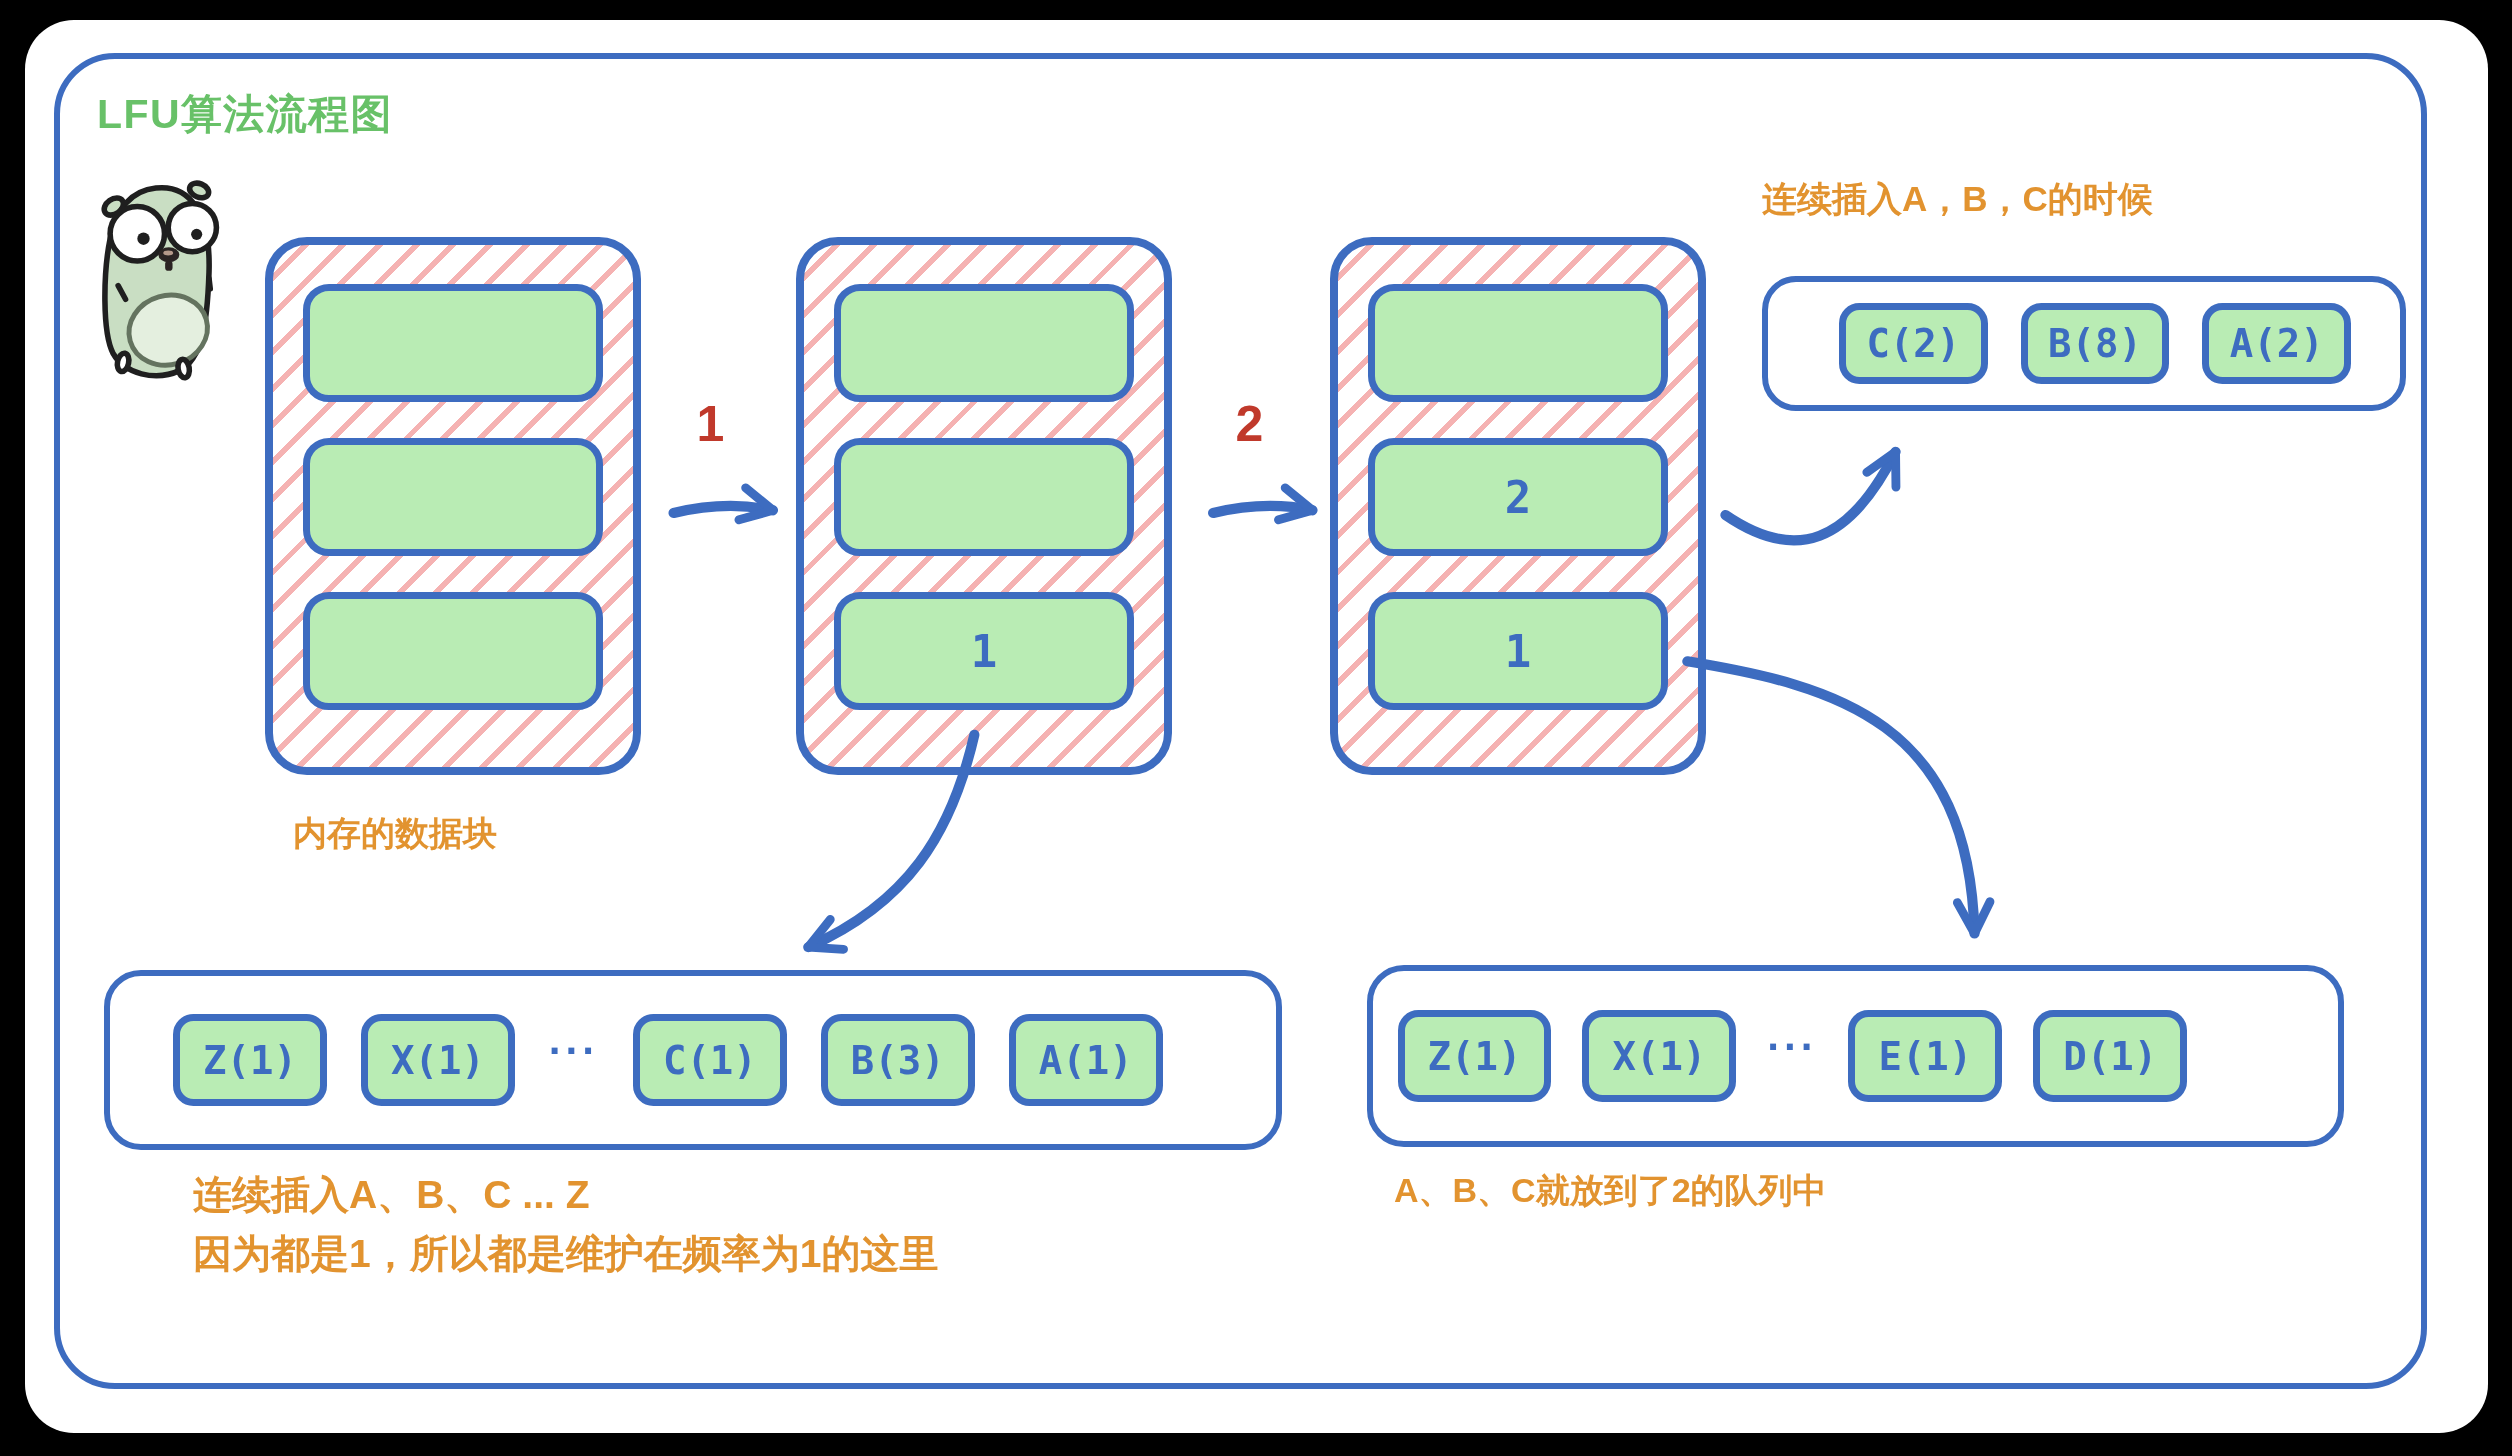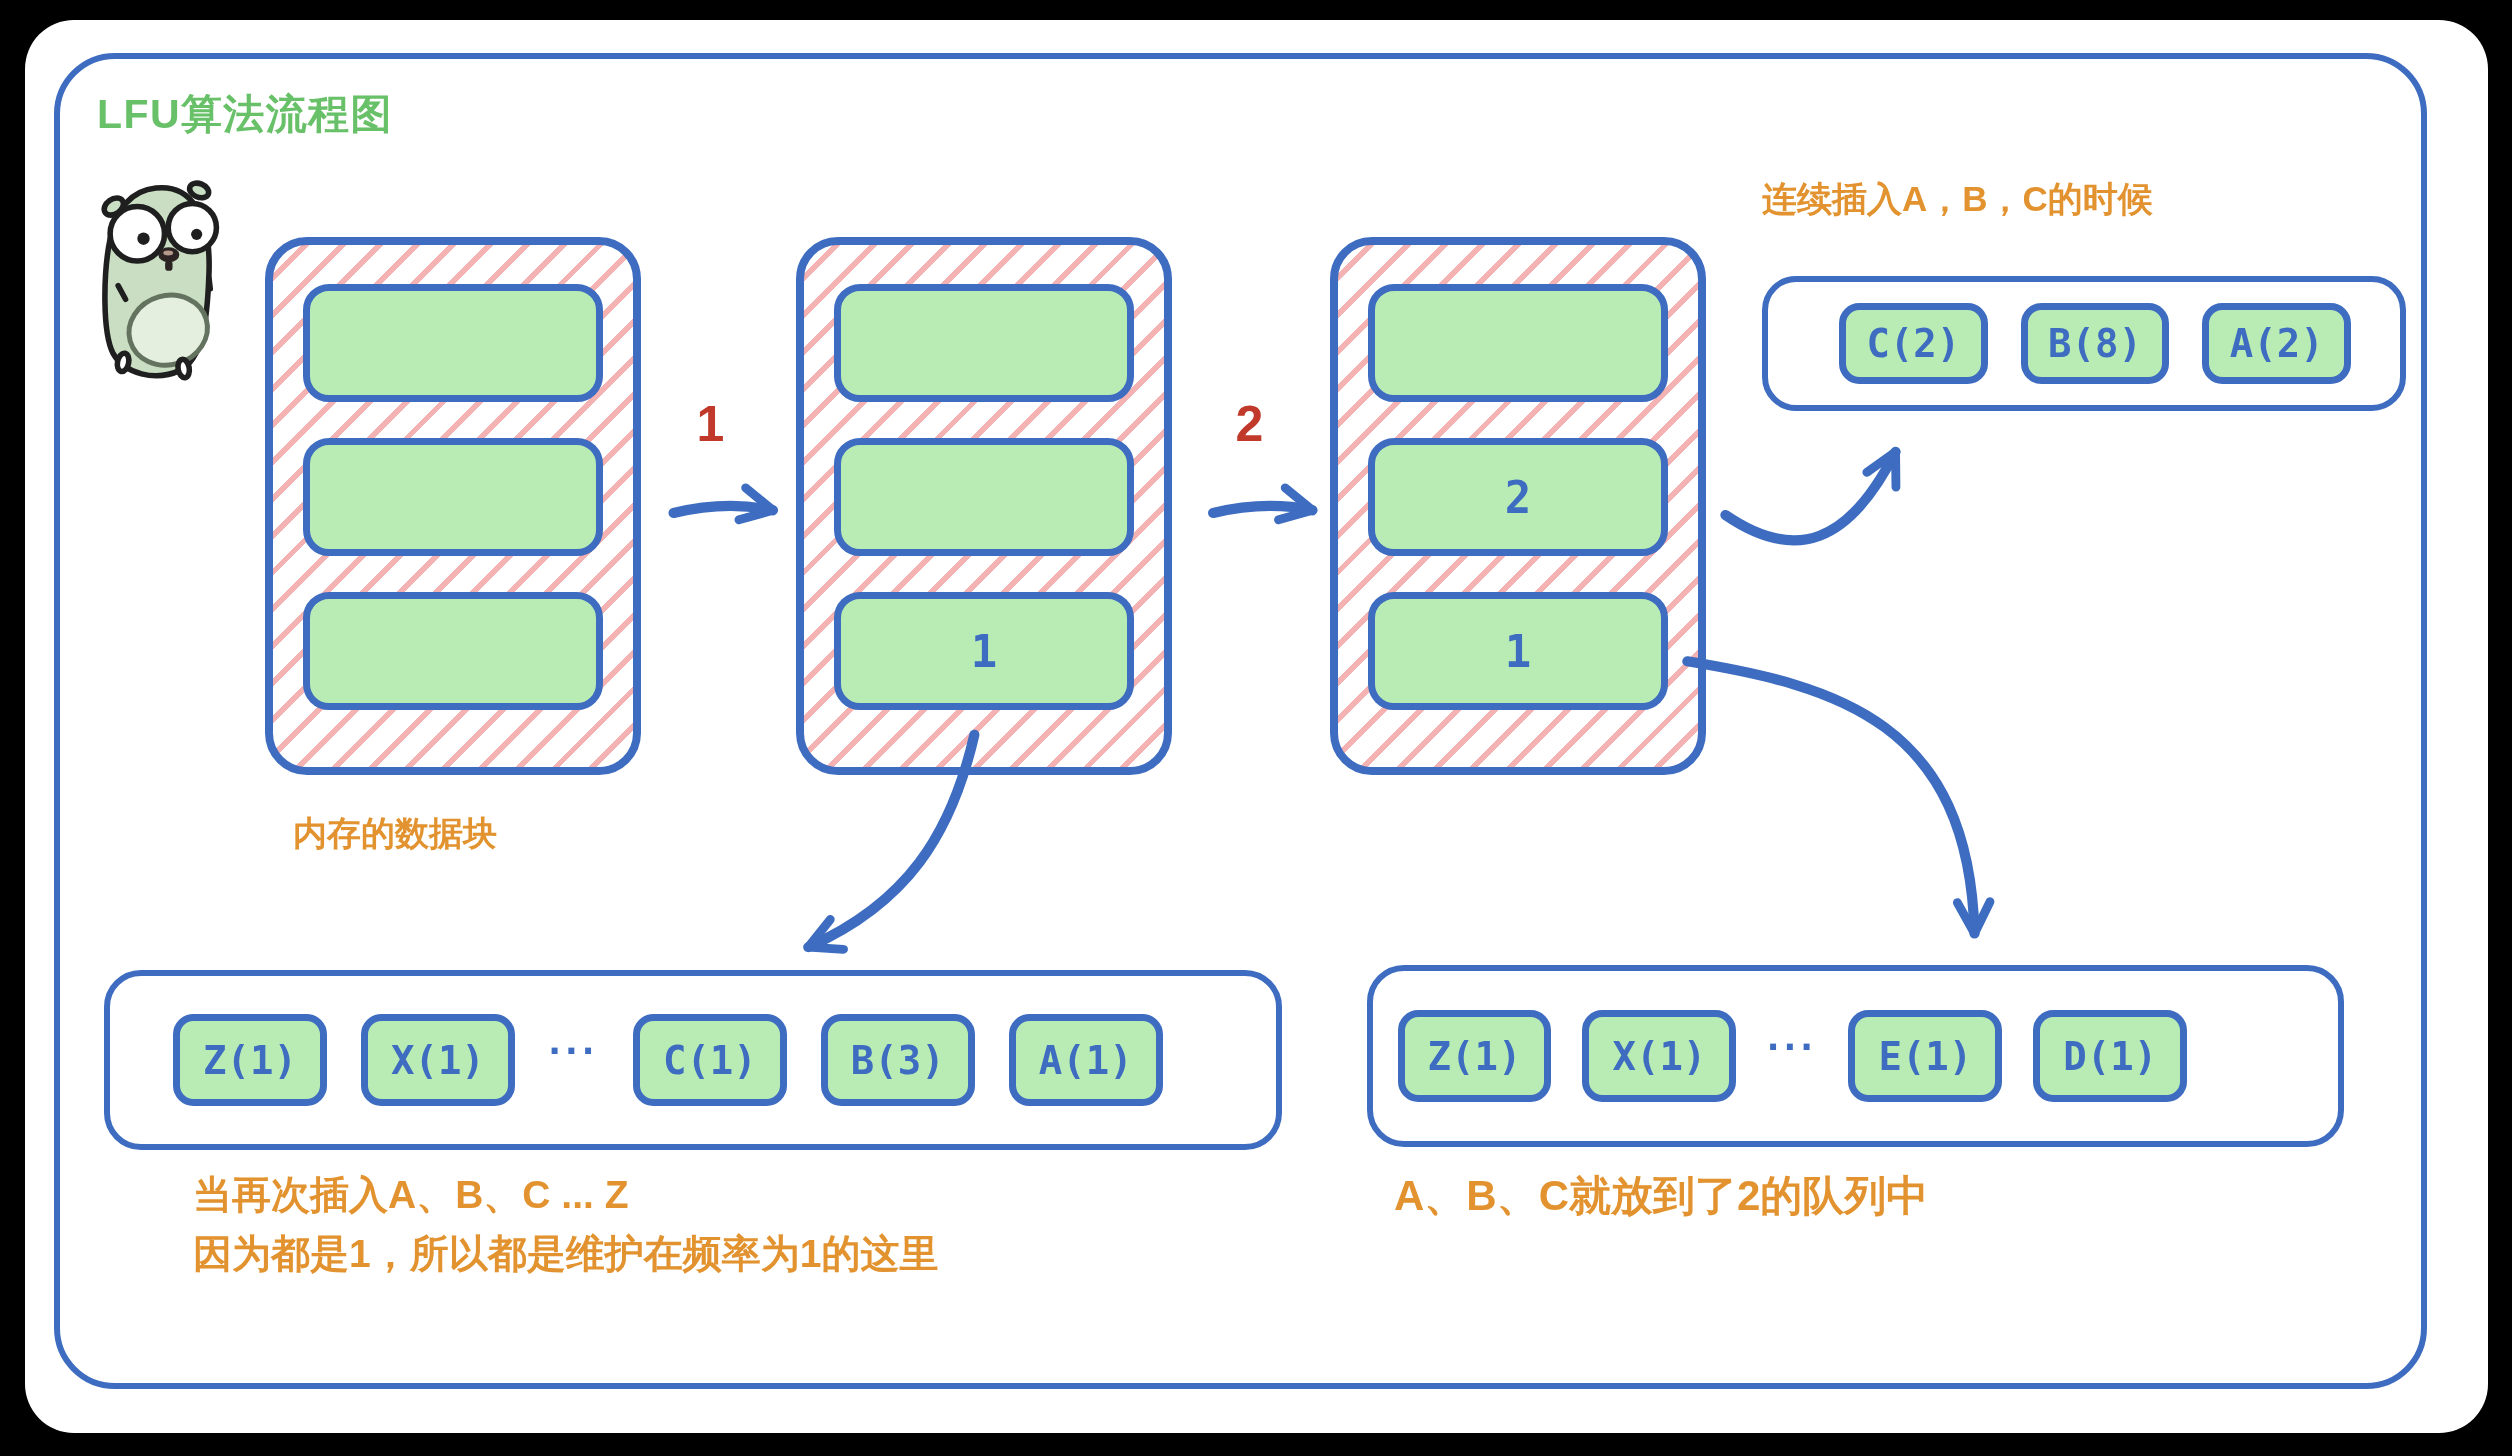--- a/index.html
+++ b/index.html
@@ -58,21 +58,21 @@
     position:absolute;width:61px;text-align:center;
     font-size:50px;font-weight:bold;color:var(--red,#c0392b);
   }
   .arrow-label-1{left:680px;top:395px;}
   .arrow-label-2{left:1219px;top:395px;}
 
   .caption{position:absolute;color:var(--orange,#e2932f);font-weight:bold;}
   .cap-mem{left:293px;top:811px;font-size:34px;text-align:right;}
   .cap-reinsert{left:1762px;top:176px;font-size:35px;}
   .cap-insert{left:193px;top:1165px;font-size:39px;line-height:1.52;}
-  .cap-queue2{left:1394px;top:1168px;font-size:42px;}
+  .cap-queue2{left:1394px;top:1168px;font-size:34px;}
 
   
   .queue{
     position:absolute;background:#fff;
     border:6.8px solid var(--blue,#3d6cc0);
     display:flex;align-items:center;
   }
   .queue-freq2{left:1762px;top:276px;width:644px;height:135px;border-radius:34px;padding:0 71px;gap:33px;}
   .queue-left{left:104px;top:970px;width:1178px;height:180px;border-radius:37px;padding:0 63px;gap:34px;}
   .queue-right{left:1367px;top:965px;width:977px;height:182px;border-radius:37px;padding:0 24.5px;gap:31px;}
@@ -137,21 +137,21 @@
   <div class="slot">2</div>
   <div class="slot">1</div>
 </div>
 
 <div class="arrow-label arrow-label-1">1</div>
 <div class="arrow-label arrow-label-2">2</div>
 
 <div class="caption cap-mem">内存的数据块</div>
 <div class="caption cap-reinsert">连续插入A，B，C的时候</div>
 <div class="caption cap-insert">
-  <div>当再次插入A、B、C ... Z</div>
+  <div>连续插入A、B、C ... Z</div>
   <div>因为都是1，所以都是维护在频率为1的这里</div>
 </div>
 <div class="caption cap-queue2">A、B、C就放到了2的队列中</div>
 
 <div class="queue queue-freq2">
   <div class="qitem">C(2)</div>
   <div class="qitem">B(8)</div>
   <div class="qitem">A(2)</div>
 </div>
 

